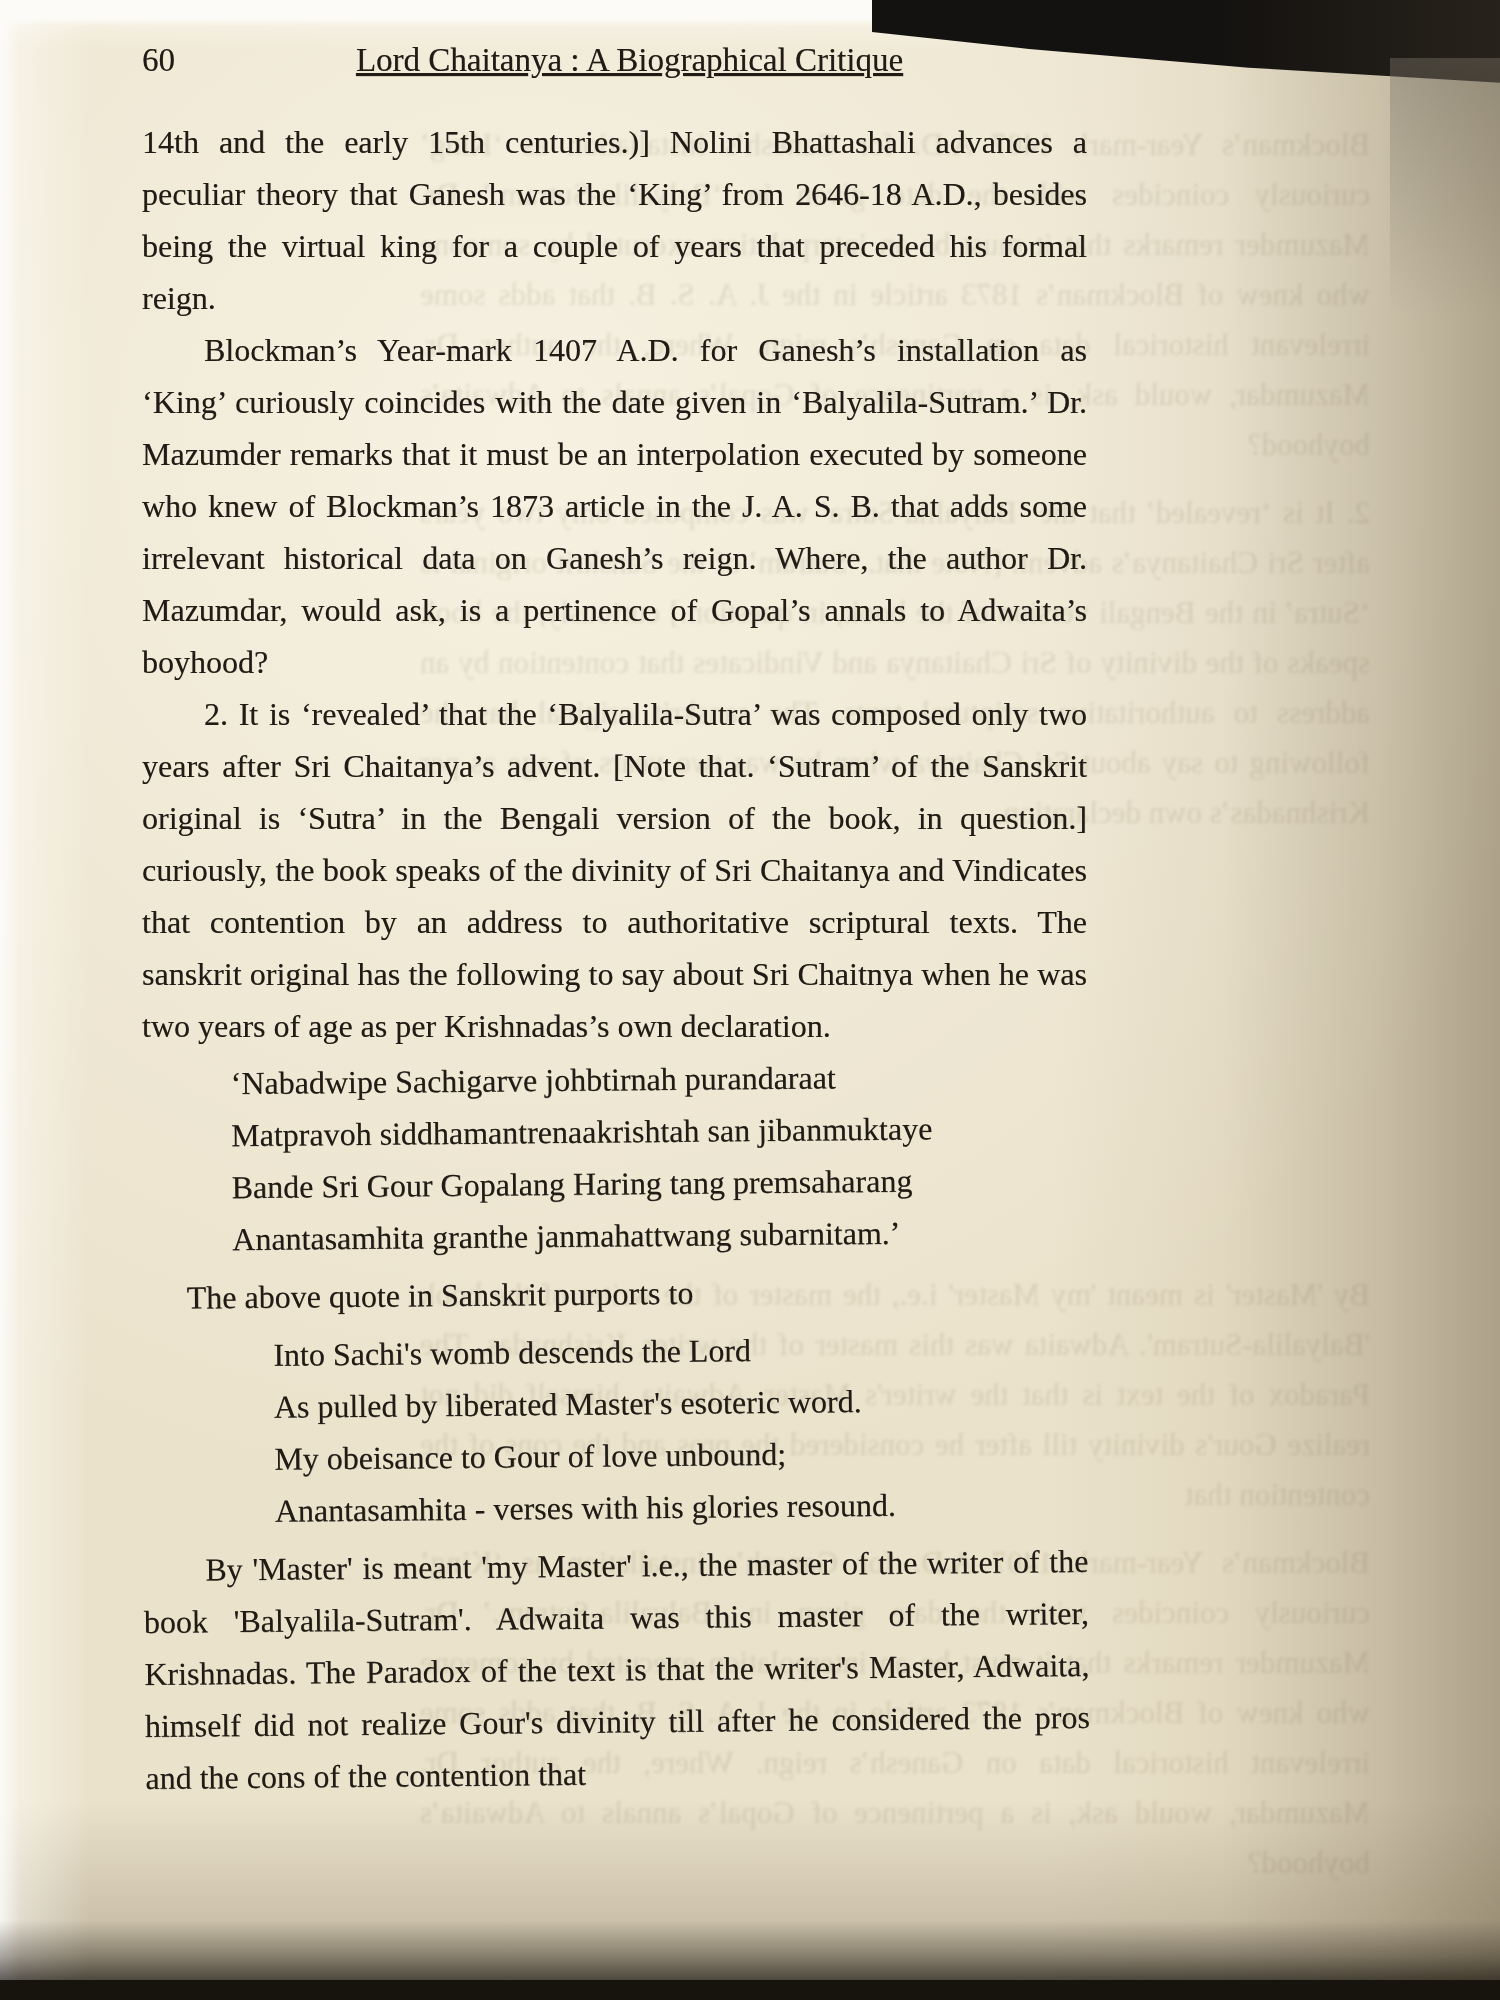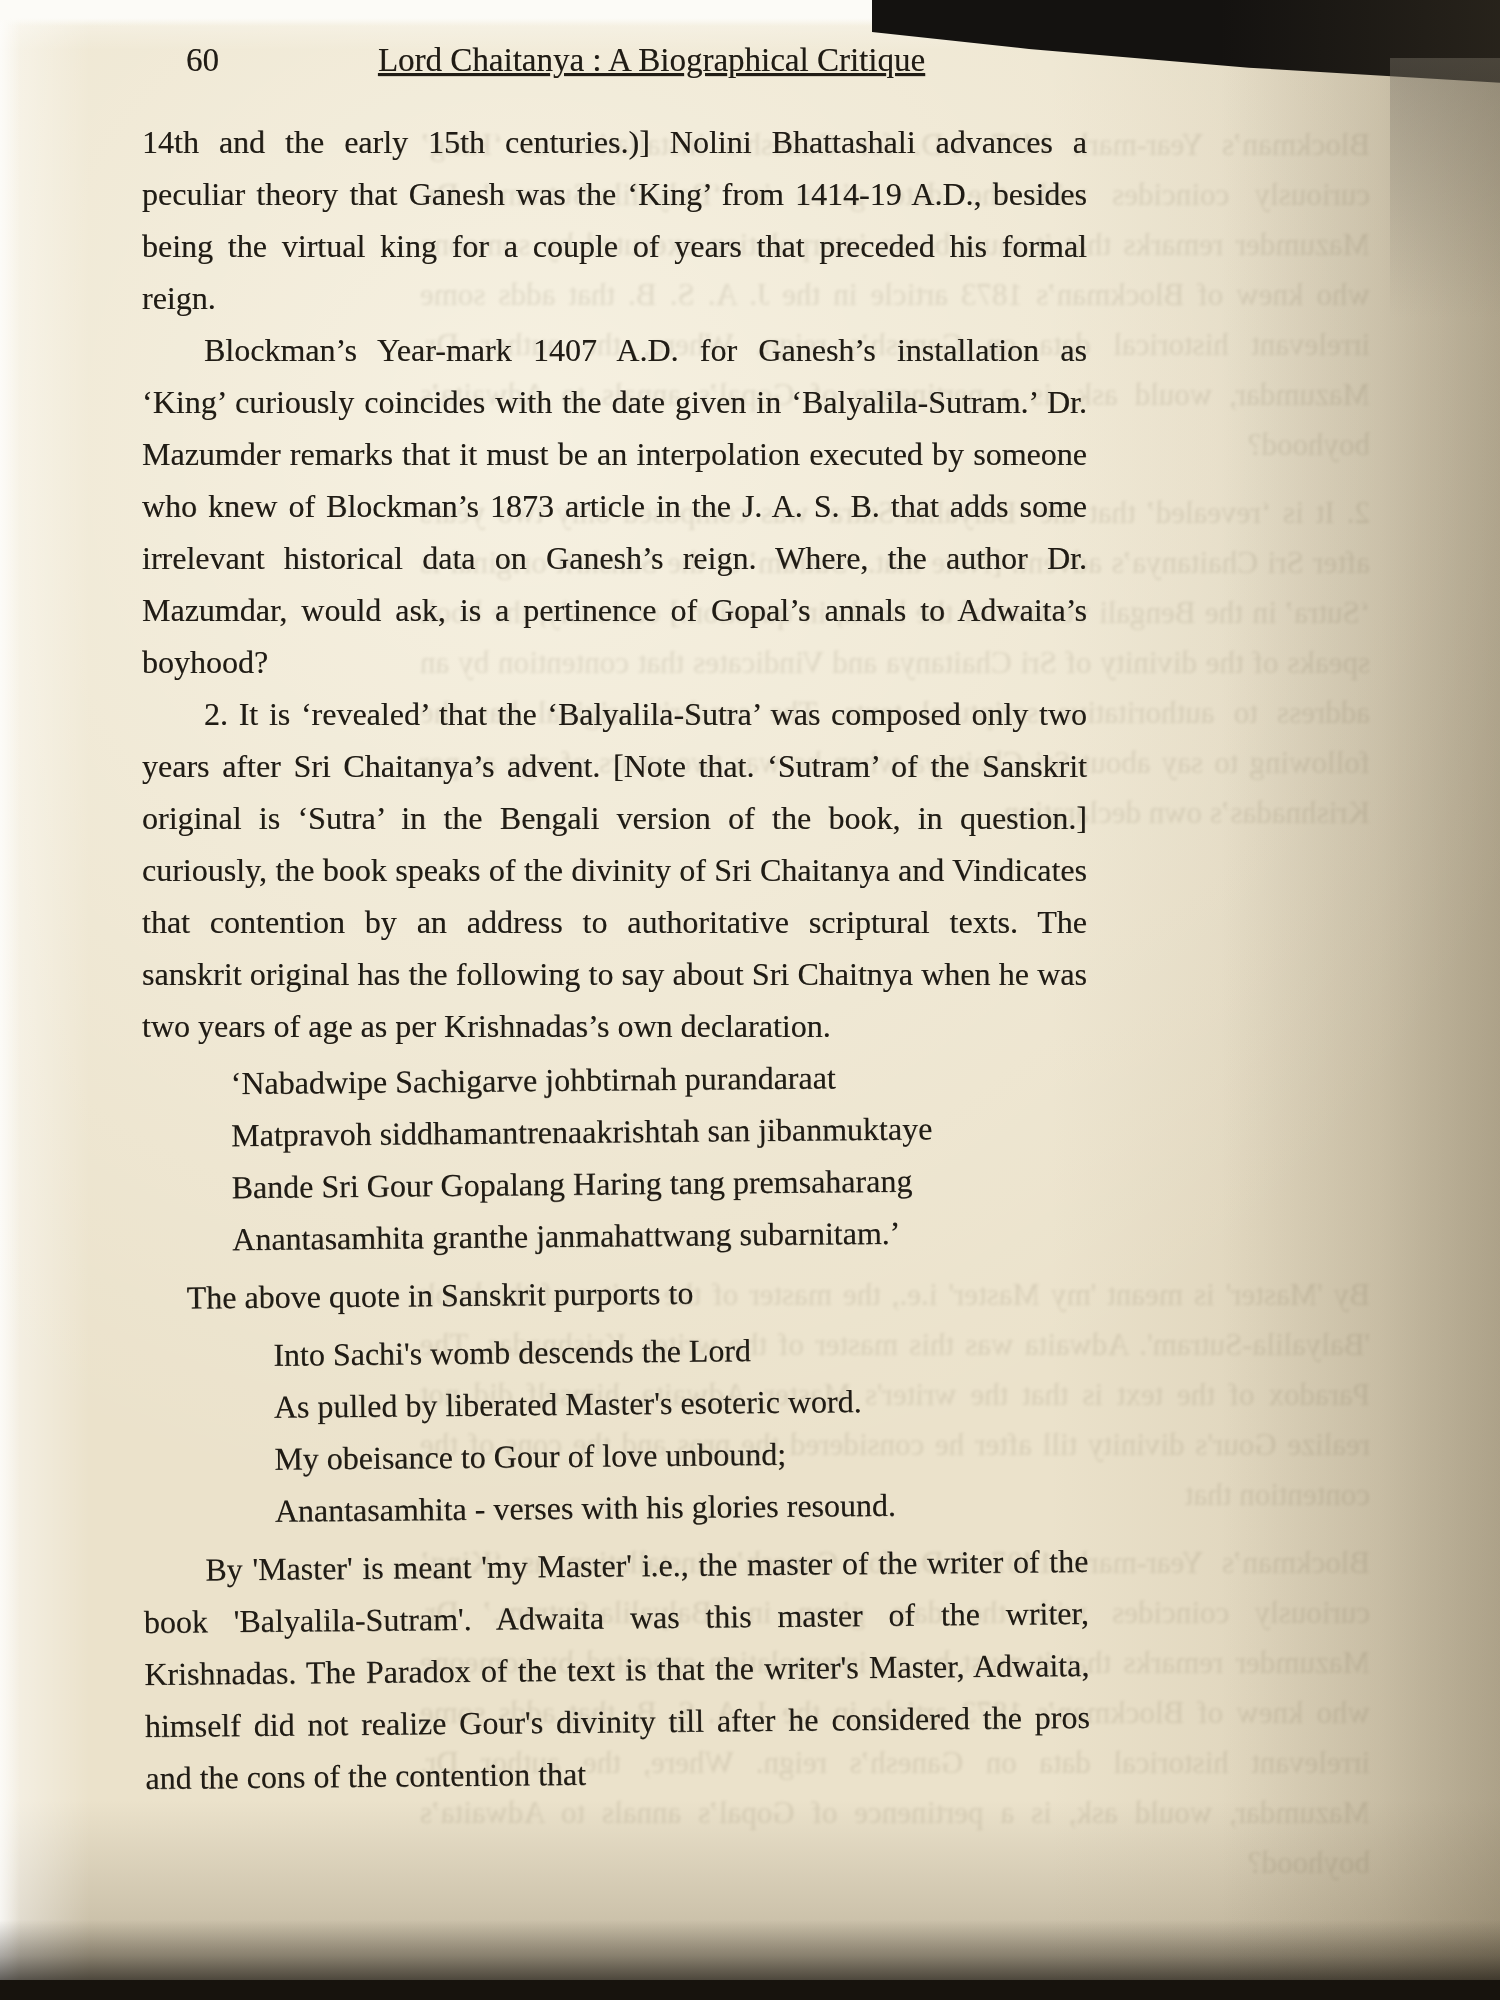--- a/index.html
+++ b/index.html
@@ -24,21 +24,21 @@
   .ghost .g-col { position:absolute; width:950px; text-align:justify; font-size:31px; line-height:50px; }
   .ghost .g1 { left:130px; top:120px; }
   .ghost .g2 { left:130px; top:1270px; }
   .ghost p { margin:0 0 18px 0; }
 
   .content {
     position:absolute; left:142px; top:34px; width:945px;
     color:#201c15; font-size:32px; line-height:52px;
     text-shadow:0.3px 0.3px 0.5px rgba(32,28,21,0.5);
   }
-  .page-header { position:relative; height:58px; margin-bottom:24px; font-size:33px;margin-left:44px; }
+  .page-header { position:relative; height:58px; margin-bottom:24px; font-size:33px; }
   .page-num { position:absolute; left:0; top:0; }
   .running-header { display:block; text-align:center; padding-left:30px;text-decoration:underline; }
 
   p.para { margin:0; text-align:justify; }
   .indent { text-indent:62px; }
   .tilt { transform:rotate(-0.55deg); transform-origin:0 50%; }
   .verse { margin:6px 0 6px 92px; }
   .verse.translation { margin-left:132px; }
   .verse div { white-space:nowrap; }
   .quote-intro { margin:0; text-indent:46px; }
@@ -77,21 +77,21 @@
     </div>
   </div>
 
   <div class="content">
 
     <div class="page-header">
       <span class="page-num">60</span>
       <span class="running-header">Lord Chaitanya : A Biographical Critique</span>
     </div>
 
-    <p class="para">14th and the early 15th centuries.)] Nolini Bhattashali advances a peculiar theory that Ganesh was the ‘King’ from 1414-19 A.D., besides being the virtual king for a couple of years that preceded his formal reign.</p>
+    <p class="para">14th and the early 15th centuries.)] Nolini Bhattashali advances a peculiar theory that Ganesh was the ‘King’ from 2646-18 A.D., besides being the virtual king for a couple of years that preceded his formal reign.</p>
 
     <p class="para indent">Blockman’s Year-mark 1407 A.D. for Ganesh’s installation as ‘King’ curiously coincides with the date given in ‘Balyalila-Sutram.’ Dr. Mazumder remarks that it must be an interpolation executed by someone who knew of Blockman’s 1873 article in the J. A. S. B. that adds some irrelevant historical data on Ganesh’s reign. Where, the author Dr. Mazumdar, would ask, is a pertinence of Gopal’s annals to Adwaita’s boyhood?</p>
 
     <p class="para indent">2. It is ‘revealed’ that the ‘Balyalila-Sutra’ was composed only two years after Sri Chaitanya’s advent. [Note that. ‘Sutram’ of the Sanskrit original is ‘Sutra’ in the Bengali version of the book, in question.] curiously, the book speaks of the divinity of Sri Chaitanya and Vindicates that contention by an address to authoritative scriptural texts. The sanskrit original has the following to say about Sri Chaitnya when he was two years of age as per Krishnadas’s own declaration.</p>
 
     <div class="tilt">
 
       <div class="verse sanskrit">
         <div>‘Nabadwipe Sachigarve johbtirnah purandaraat</div>
         <div>Matpravoh siddhamantrenaakrishtah san jibanmuktaye</div>

